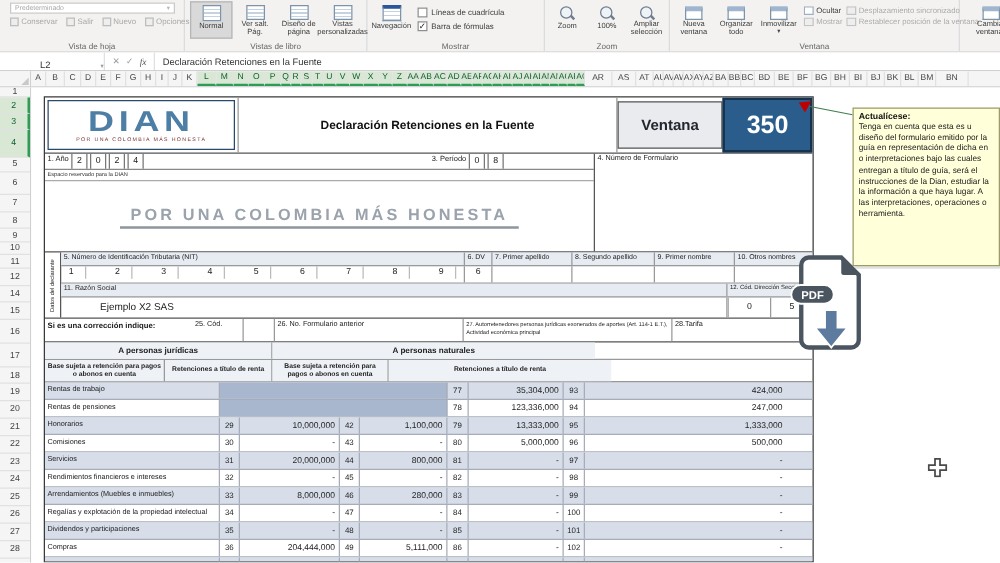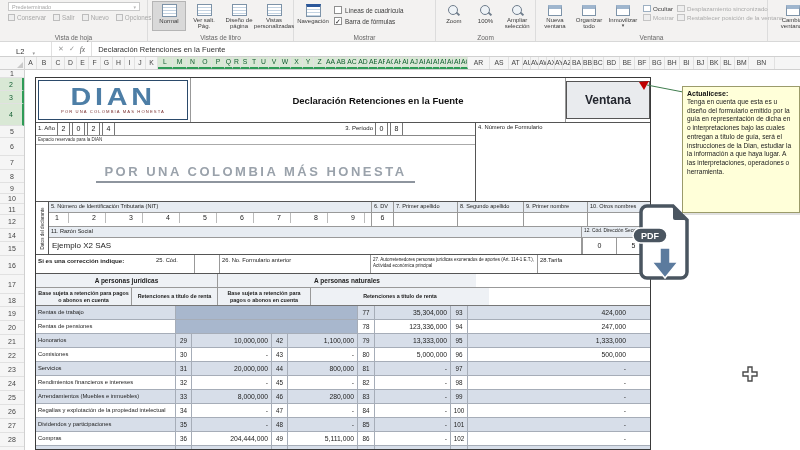--- a/index.html
+++ b/index.html
@@ -29,21 +29,21 @@
   .cb-box.checked{color:#222;}
   .cb-lbl{font-size:6.3px;color:#3b3b3b;white-space:nowrap;}
   .smalls{display:inline-flex;flex-direction:column;gap:2px;margin:4px 0 0 3px;vertical-align:top;}
   .sm-btn{display:flex;align-items:center;gap:2px;font-size:6.2px;color:#3b3b3b;white-space:nowrap;overflow:hidden;}
   .sm-btn.disabled{color:#ababab;}
   .sm-ic{width:8px;height:7px;border:1px solid #9db0c2;background:#fff;flex:0 0 auto;}
   .sm-btn.disabled .sm-ic{border-color:#c4c4c4;background:#eee;}
   .caret{font-size:5px;color:#444;line-height:3px;}
   
   .fbar{position:absolute;left:0;top:42px;width:800px;height:15px;background:#fff;border-bottom:1px solid #d0d0d0;display:flex;align-items:center;font-size:7.5px;color:#333;}
-  .namebox{width:52px;height:100%;border-right:1px solid #e0e0e0;display:flex;align-items:flex-end;justify-content:space-between;padding:0 16px;}
+  .namebox{width:52px;height:100%;border-right:1px solid #e0e0e0;display:flex;align-items:flex-end;justify-content:space-between;padding:0 0;margin-left:32px;}
   .fx-btns{display:flex;align-items:center;gap:5px;padding:0 6px;border-right:1px solid #e0e0e0;height:100%;color:#9a9a9a;}
   .fx{font-style:italic;font-family:"Liberation Serif",serif;color:#555;}
   .ftext{padding-left:6px;}
   
   .corner{position:absolute;left:0;top:57px;width:25px;height:13px;background:#f5f5f5;border-right:1px solid #d0d0d0;border-bottom:1px solid #d0d0d0;}
   .corner::after{content:"";position:absolute;right:1px;bottom:1px;border-left:6px solid transparent;border-bottom:6px solid #c9c9c9;}
   .colhdrs{position:absolute;left:25px;top:57px;width:775px;height:13px;display:flex;overflow:hidden;background:#f5f5f5;border-bottom:1px solid #d0d0d0;}
   .col-h{flex:0 0 auto;font-size:6.8px;color:#444;text-align:center;line-height:12px;border-right:1px solid #e1e1e1;overflow:hidden;}
   .col-h.hl{background:#d9e8d5;color:#0e5c2f;border-bottom:2px solid #2e9b57;line-height:10px;}
   .rowhdrs{position:absolute;left:0;top:70px;width:25px;height:380px;background:#f5f5f5;border-right:1px solid #d0d0d0;overflow:hidden;}
@@ -355,20 +355,21 @@
   <div class="sel-outline"></div>
 
   <div class="form">
     <div class="f-head">
       <div class="f-logo">
         <div class="f-logo-name">DIAN</div>
         <div class="f-logo-tag">POR UNA COLOMBIA MÁS HONESTA</div>
       </div>
       <div class="f-title">Declaración Retenciones en la Fuente</div>
       <div class="f-priv">Ventana</div>
+      <div class="f-350">350</div>
     </div>
 
     <div class="f-mid">
       <div class="f-mid-left">
         <div class="f-yrrow">
           <span class="lab">1. Año</span>
           <span style="display:flex;">
               <div class="digit">2</div>
               <div class="digit">0</div>
               <div class="digit">2</div>
@@ -418,21 +419,21 @@
           <div style="width:22px;text-align:center;padding-top:1px;">6</div>
           <div style="width:64px"></div>
           <div style="width:66px"></div>
           <div style="width:64px"></div>
           <div style="width:62px;border-right:none"></div>
         </div>
         <div class="lblrow">
           <div style="flex:1">11. Razón Social</div>
           <div style="width:68px;border-right:none;white-space:normal;font-size:4.8px;line-height:1.1;">12. Cód. Dirección Seccional</div>
         </div>
-        <div class="valrow" style="height:16px;border-bottom:none;">
+        <div class="valrow" style="height:16px;border-bottom:none;margin-left:28px;">
           <div class="razonval">Ejemplo X2 SAS</div>
           <div style="display:flex;border-right:none;">
               <div style="width: 34px; text-align: center; padding-top: 4px; border-left: 1px solid rgb(153, 153, 153); font-size: 7px;">0</div>
               <div style="width: 34px; text-align: center; padding-top: 4px; border-left: 1px solid rgb(153, 153, 153); font-size: 7px;">5</div>
             </div>
         </div>
       </div>
     </div>
 
     <div class="f-corr">

